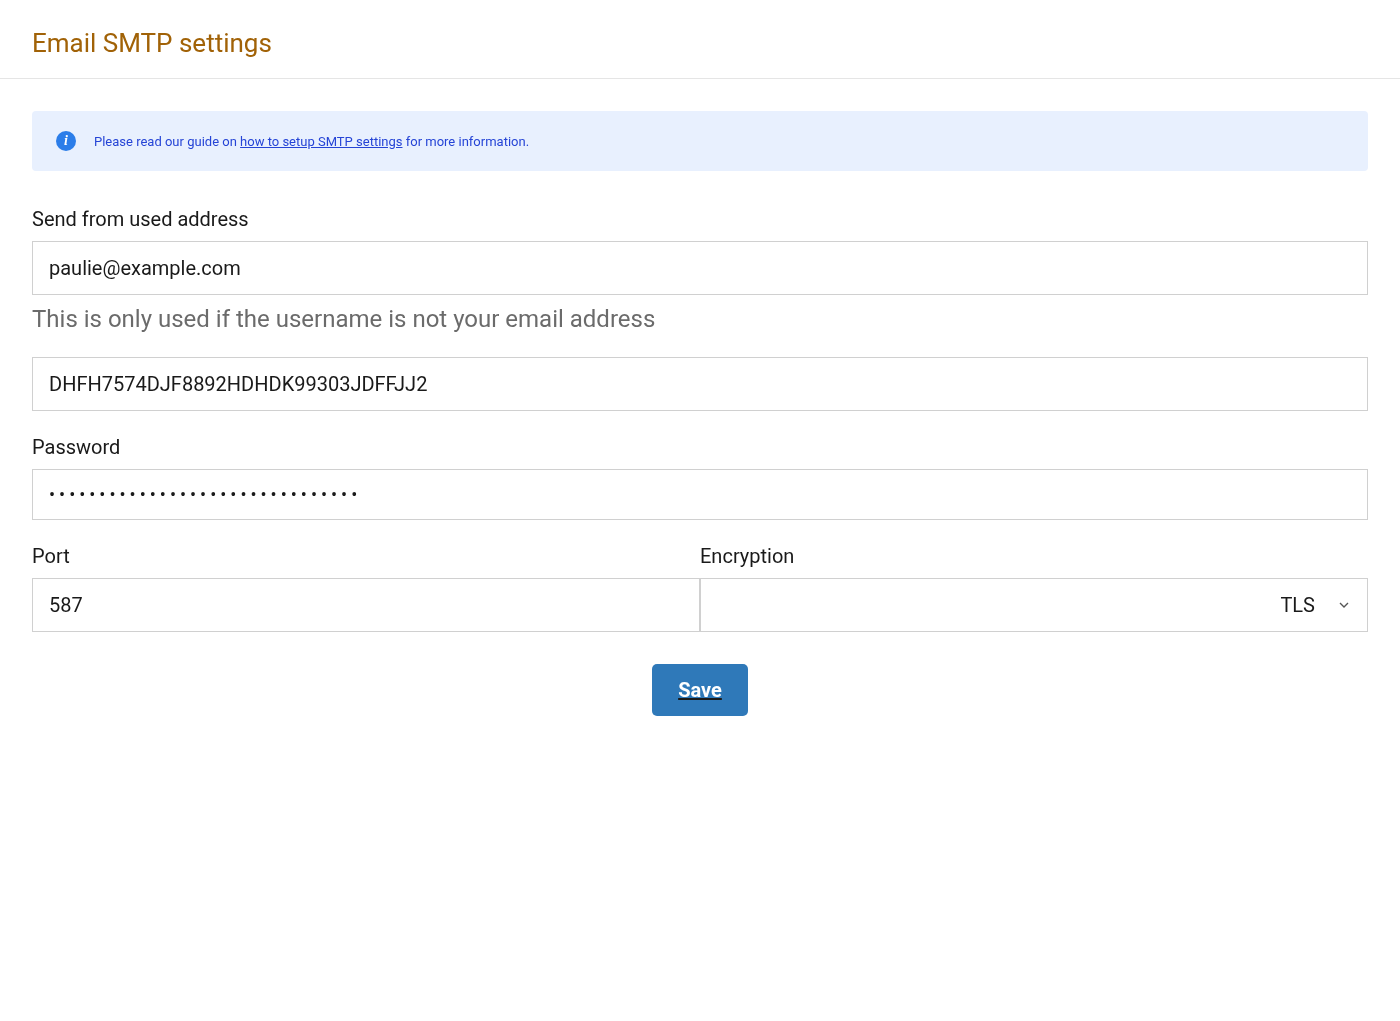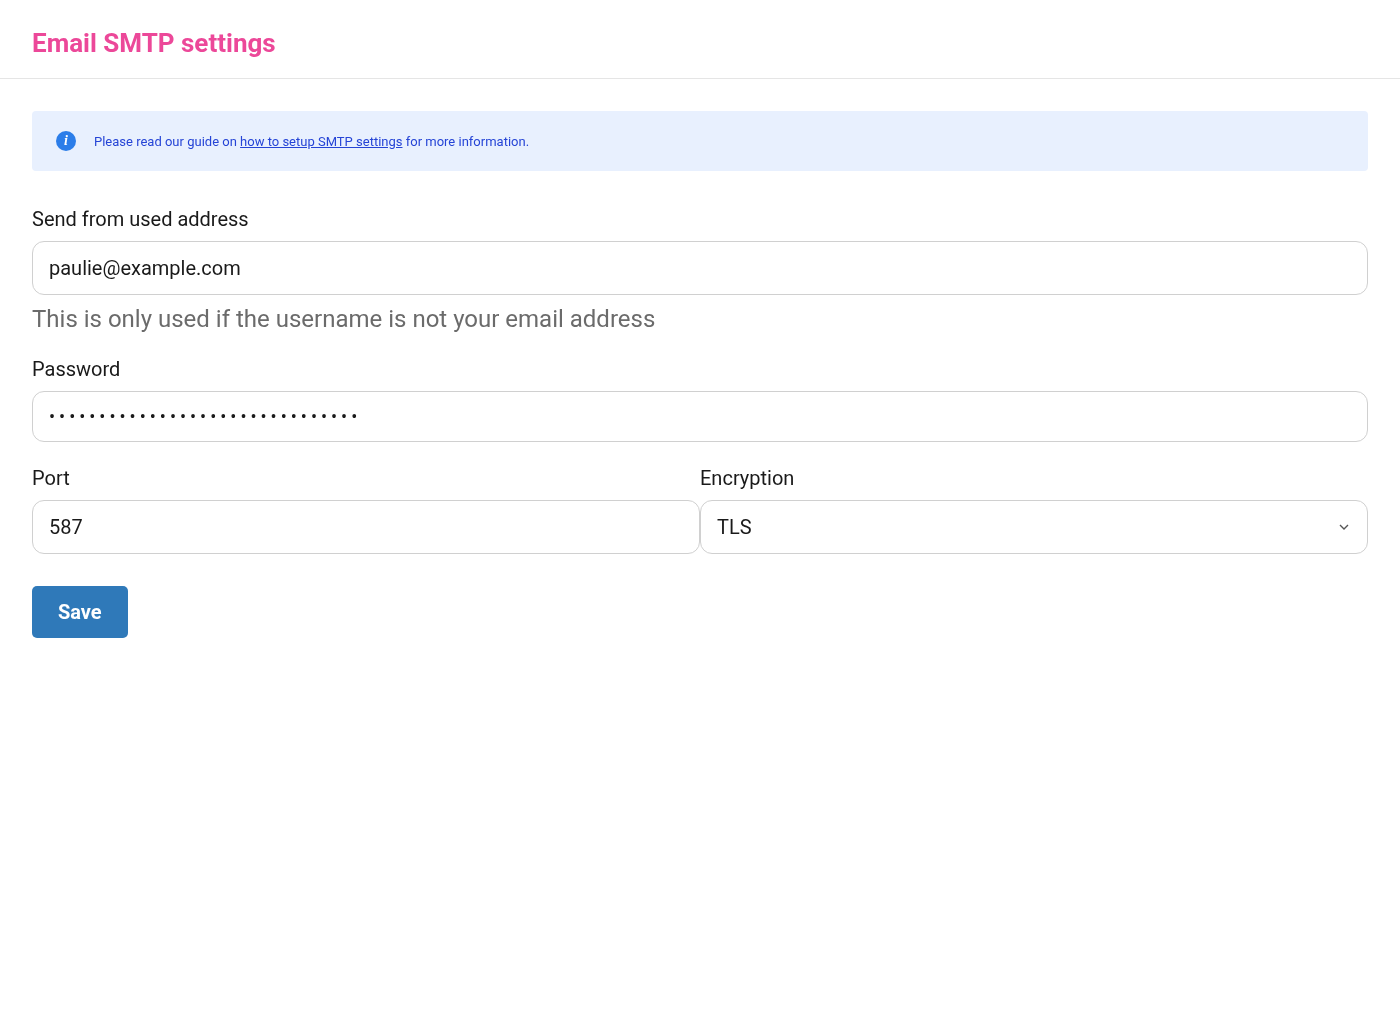--- a/index.html
+++ b/index.html
@@ -11,22 +11,22 @@
       font-family: -apple-system, BlinkMacSystemFont, "Segoe UI", Roboto, "Helvetica Neue", Arial, sans-serif;
       background: #ffffff;
       color: #1a1a1a;
     }
     .page-header {
       padding: 28px 32px 20px 32px;
       border-bottom: 1px solid #e5e5e5;
     }
     .page-title {
       font-size: 26px;
-      font-weight: 700;
-      color: #ec4899;
+      font-weight: 400;
+      color: #a16207;
     }
     .content {
       padding: 32px 32px 32px 32px;
     }
     .info-banner {
       background: #e8f0fe;
       border-radius: 4px;
       padding: 20px 24px;
       display: flex;
       align-items: center;
@@ -63,21 +63,21 @@
       display: block;
       font-size: 20px;
       color: #1a1a1a;
       margin-bottom: 10px;
     }
     .form-input, .form-select {
       width: 100%;
       padding: 14px 16px;
       font-size: 20px;
       border: 1px solid #d0d0d0;
-      border-radius: 12px;
+      border-radius: 0;
       color: #1a1a1a;
       background: #fff;
       font-family: inherit;
     }
     .help-text {
       font-size: 24px;
       color: #6b6b6b;
       margin-top: 10px;
     }
     .form-row {
@@ -87,41 +87,43 @@
       flex: 1;
     }
     .select-wrapper {
       position: relative;
     }
     .form-select {
       appearance: none;
       -webkit-appearance: none;
       -moz-appearance: none;
       padding-right: 52px;
+      text-align: right;
     }
     .chevron-down {
       position: absolute;
       right: 16px;
       top: 50%;
       transform: translateY(-50%);
       pointer-events: none;
       width: 16px;
       height: 16px;
     }
     .chevron-down svg {
       width: 16px;
       height: 16px;
       stroke: #555;
       stroke-width: 2;
       fill: none;
     }
     .actions {
       display: flex;
-      justify-content: flex-start;
+      justify-content: center;
       margin-top: 8px;
+      text-decoration: underline;
     }
     .save-button {
       background: #2f79b9;
       color: #fff;
       border: none;
       border-radius: 5px;
       padding: 14px 26px;
       font-size: 20px;
       font-weight: 700;
       cursor: pointer;
@@ -148,20 +150,21 @@
     </div>
   </div>
 
   <div class="form-group">
     <label class="form-label">Send from used address</label>
     <input type="text" class="form-input" value="paulie@example.com" style="">
     <div class="help-text">This is only used if the username is not your email address</div>
   </div>
 
   <div class="form-group">
+    <input type="text" class="form-input" value="DHFH7574DJF8892HDHDK99303JDFFJJ2" style="">
   </div>
 
   <div class="form-group">
     <label class="form-label">Password</label>
     <input type="password" class="form-input" value="xxxxxxxxxxxxxxxxxxxxxxxxxxxxxxx" style="">
   </div>
 
   <div class="form-group">
   </div>
 

